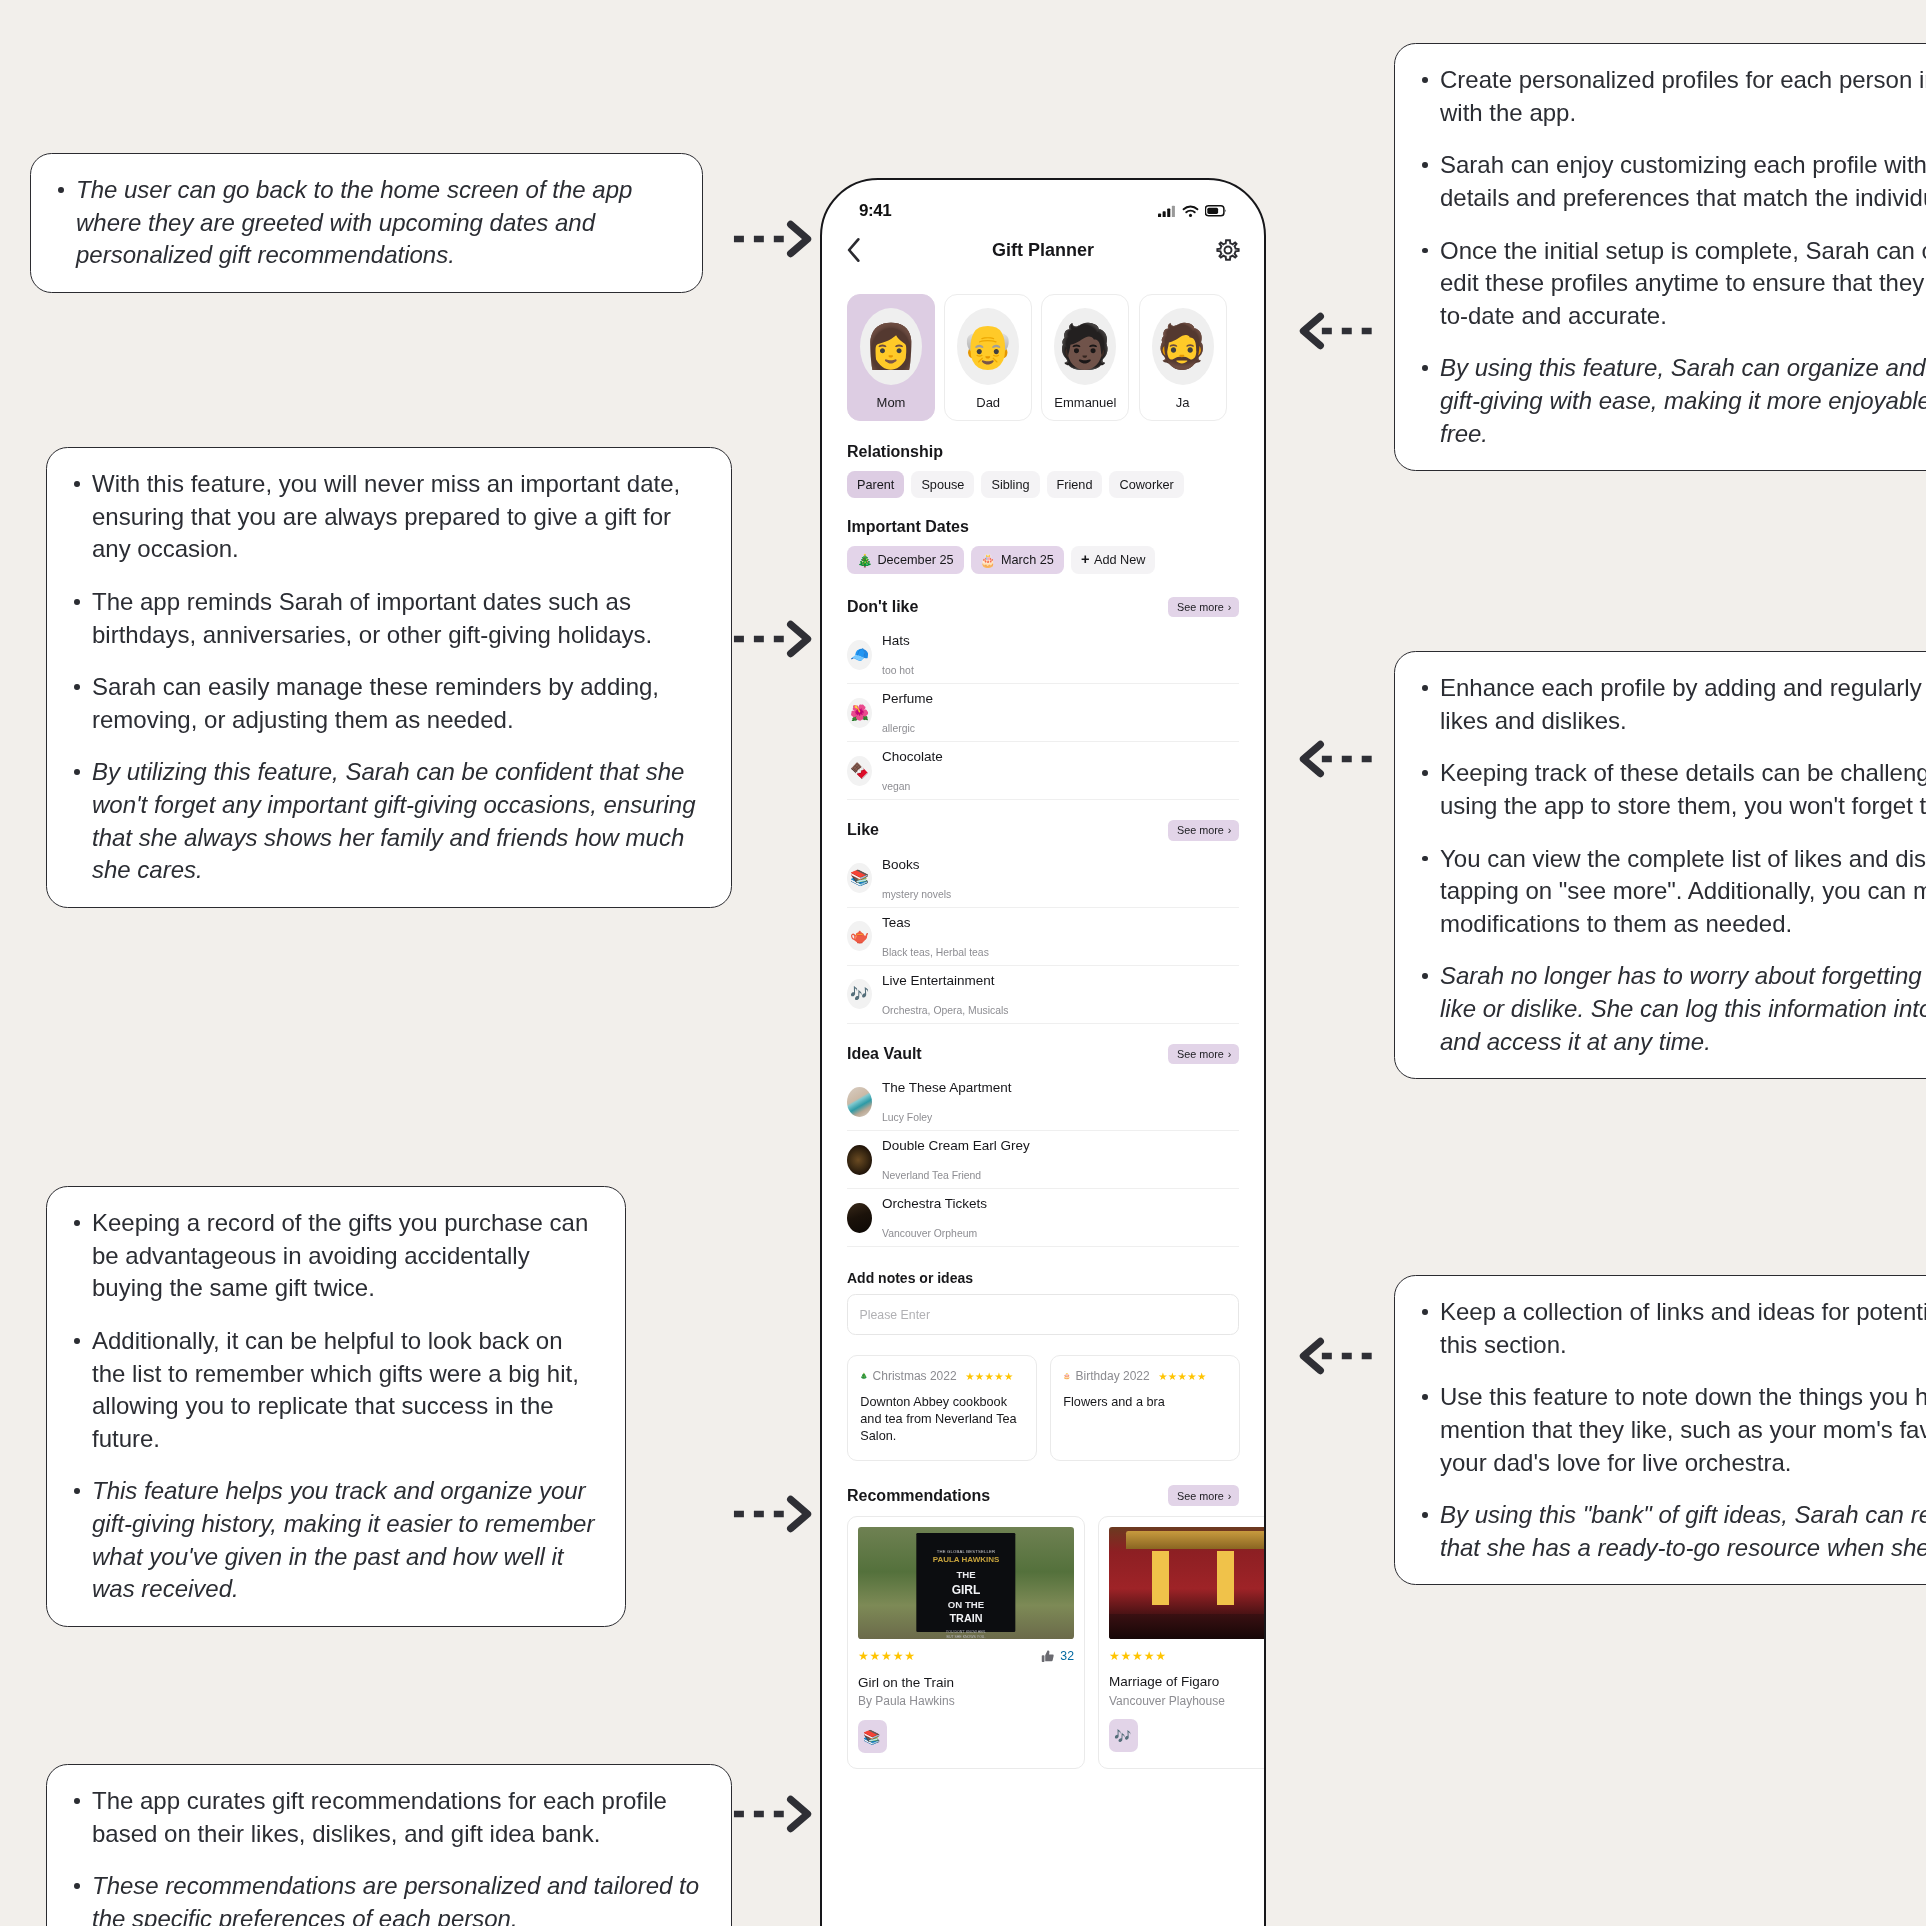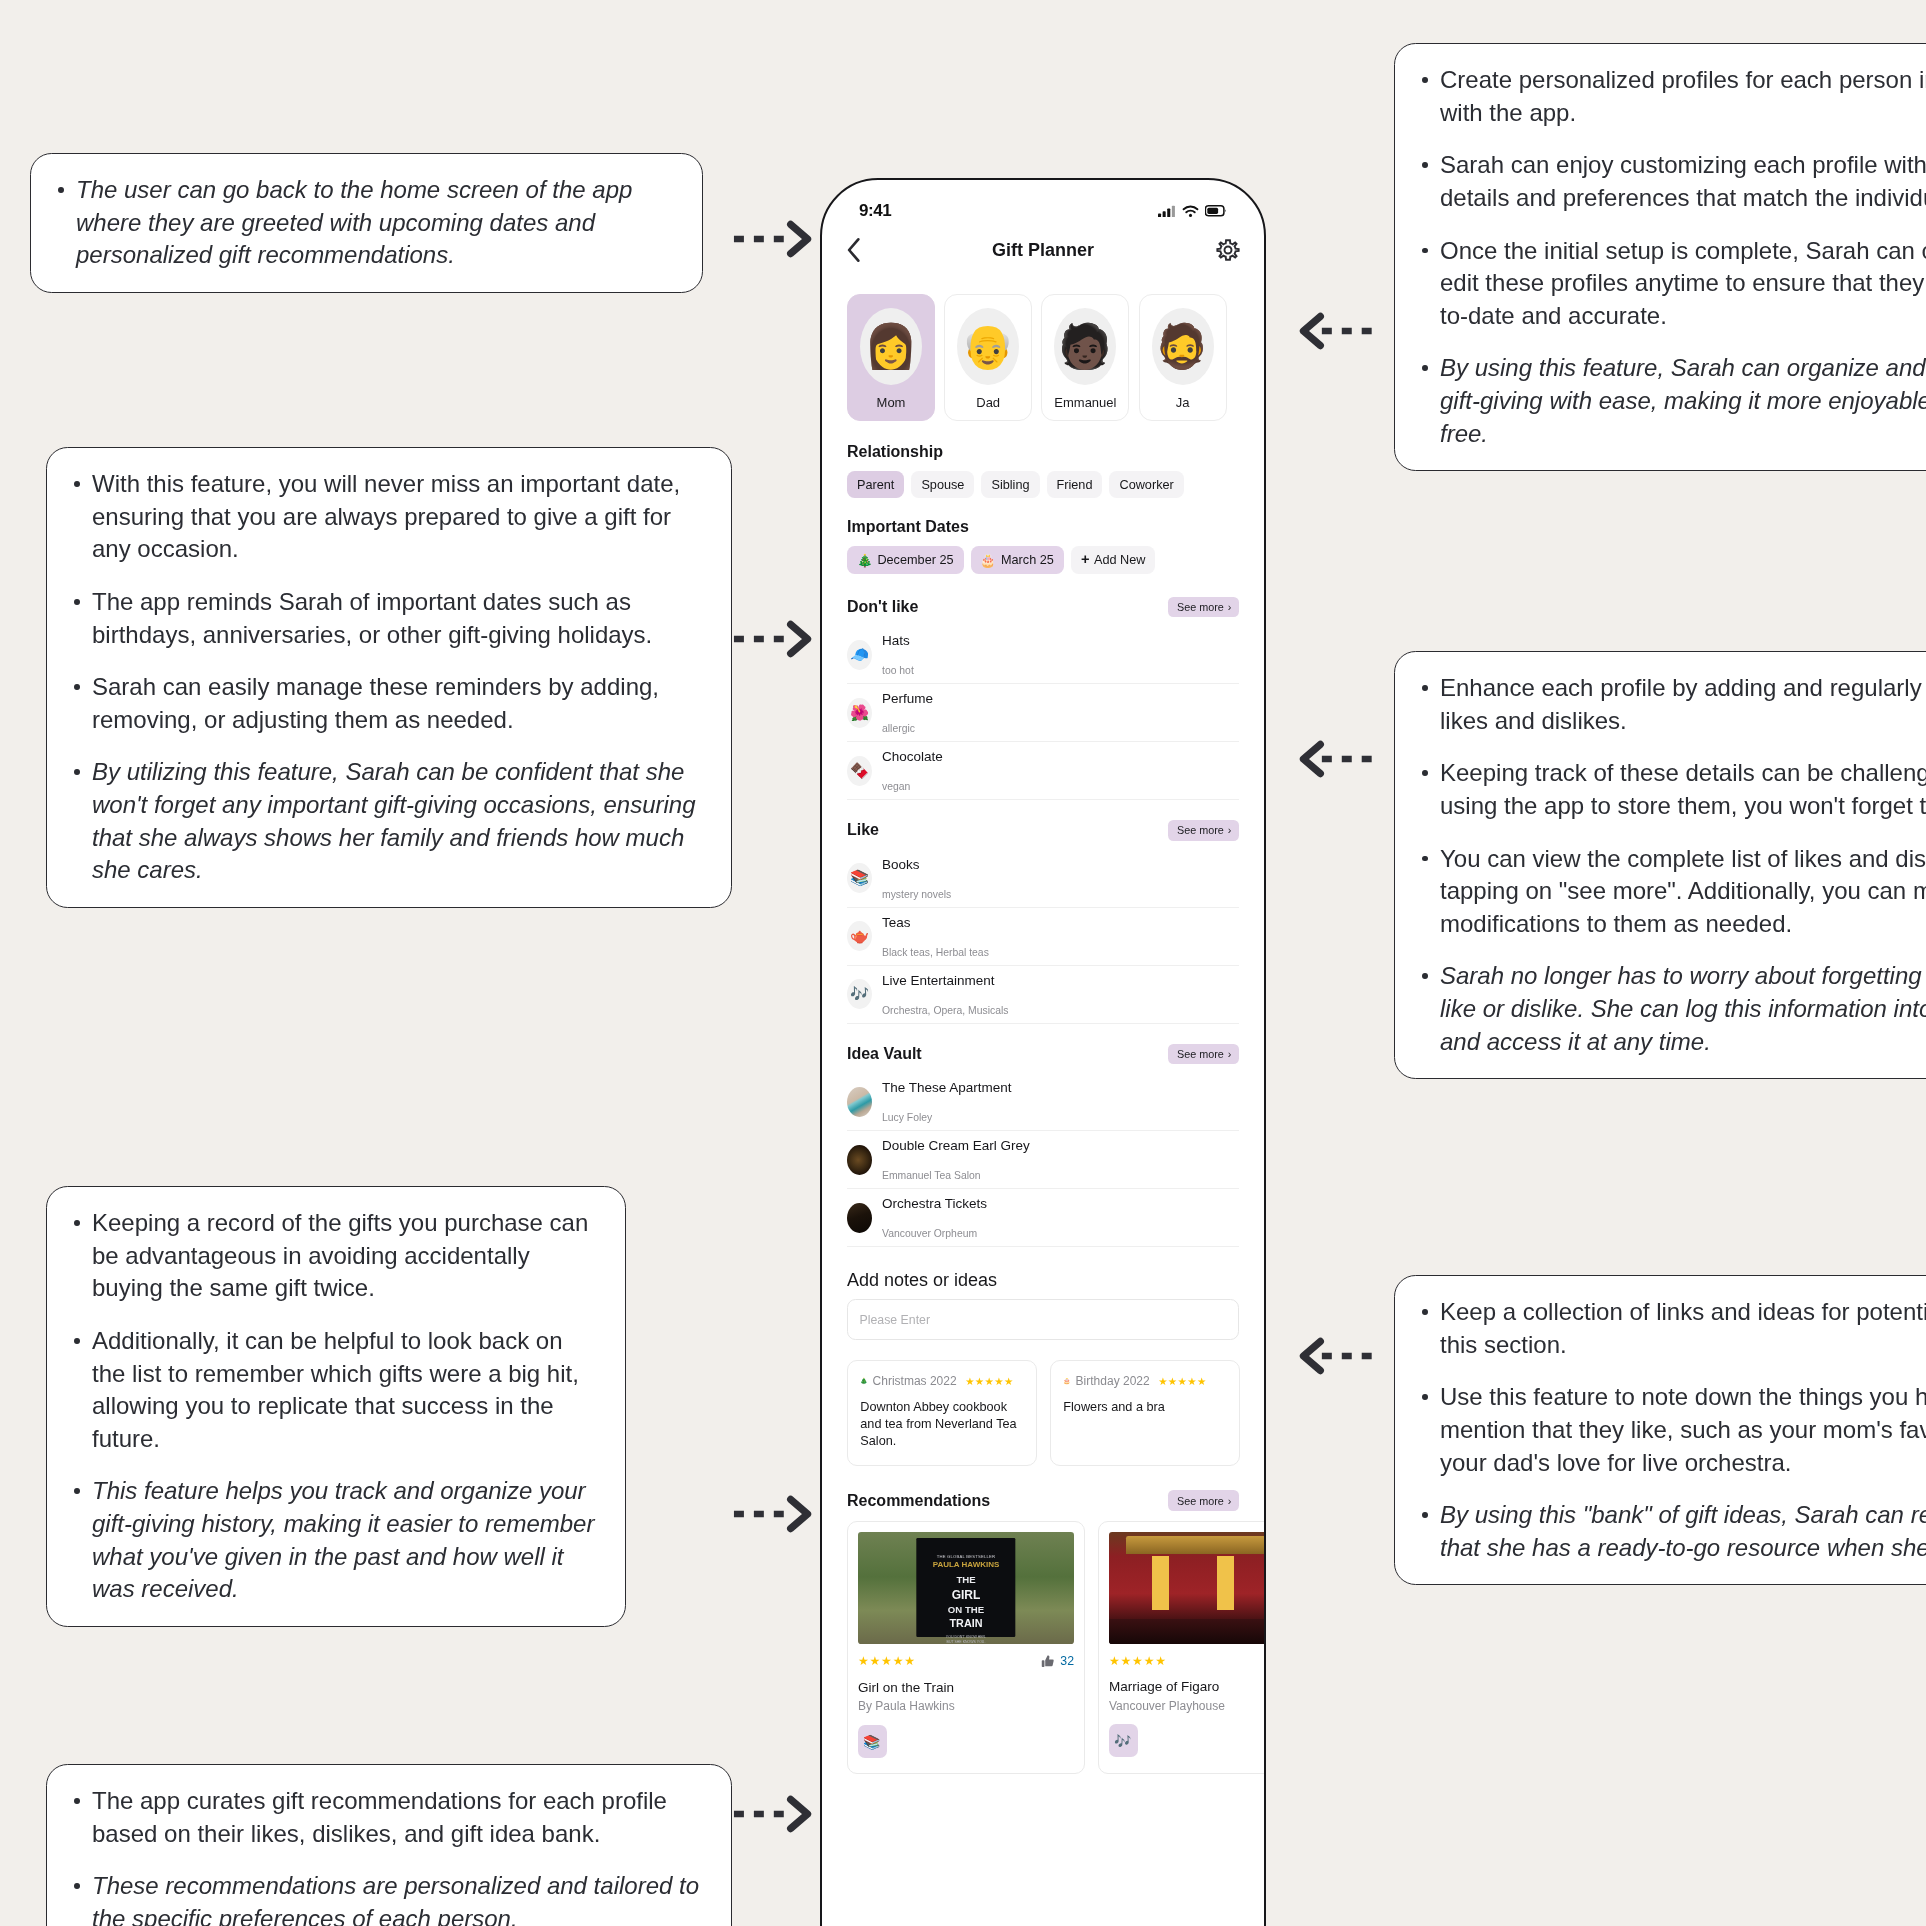--- a/index.html
+++ b/index.html
@@ -137,21 +137,21 @@
     flex: 0 0 auto;
     width: 25px; height: 30px; border-radius: 50%;
     background: #f2f2f2; display: flex; align-items: center; justify-content: center;
     font-size: 15.4px;
   }
   .pref-ico.photo { background: #c9c0b6; overflow: hidden; }
   .pref-txt { display: flex; flex-direction: column; gap: 17px; }
   .pref-name { font-size: 13.5px; color: #16161a; }
   .pref-sub { font-size: 10.4px; color: #8d8d92; }
 
-  .notes-label { font-size: 18px; font-weight: normal; color: #17171a; }
+  .notes-label { font-size: 14px; font-weight: bold; color: #17171a; }
   .notes-input {
     margin-top: 8.5px; width: 100%; height: 41px;
     border: 1.2px solid #e6e6e6; border-radius: 8.5px;
     background: #fff; padding: 0 11.6px;
     font-size: 12.3px; color: #111;
     font-family: "Liberation Sans", sans-serif;
   }
   .notes-input::placeholder { color: #b1b1b4; }
 
   .hist-row { display: flex; gap: 13px; margin-top: 20px; padding-left: 25px; }
@@ -468,21 +468,21 @@
             <span class="pref-ico photo" style="background:linear-gradient(150deg,#d9cec3 0%,#cbb9a6 40%,#7fc8cf 45%,#2e9aa6 60%,#b6a693 75%,#e2d8cc 100%);"></span>
             <span class="pref-txt">
               <span class="pref-name">The These Apartment</span>
               <span class="pref-sub">Lucy Foley</span>
             </span>
           </div>
           <div class="pref">
             <span class="pref-ico photo" style="background:radial-gradient(circle at 45% 50%,#6b4b22 0%,#3c2a13 45%,#22150a 70%,#120b05 100%);"></span>
             <span class="pref-txt">
               <span class="pref-name">Double Cream Earl Grey</span>
-              <span class="pref-sub">Emmanuel Tea Salon</span>
+              <span class="pref-sub">Neverland Tea Friend</span>
             </span>
           </div>
           <div class="pref">
             <span class="pref-ico photo" style="background:linear-gradient(160deg,#3a2a1a 0%,#1b120a 45%,#0c0805 100%);"></span>
             <span class="pref-txt">
               <span class="pref-name">Orchestra Tickets</span>
               <span class="pref-sub">Vancouver Orpheum</span>
             </span>
           </div>
         </div>

